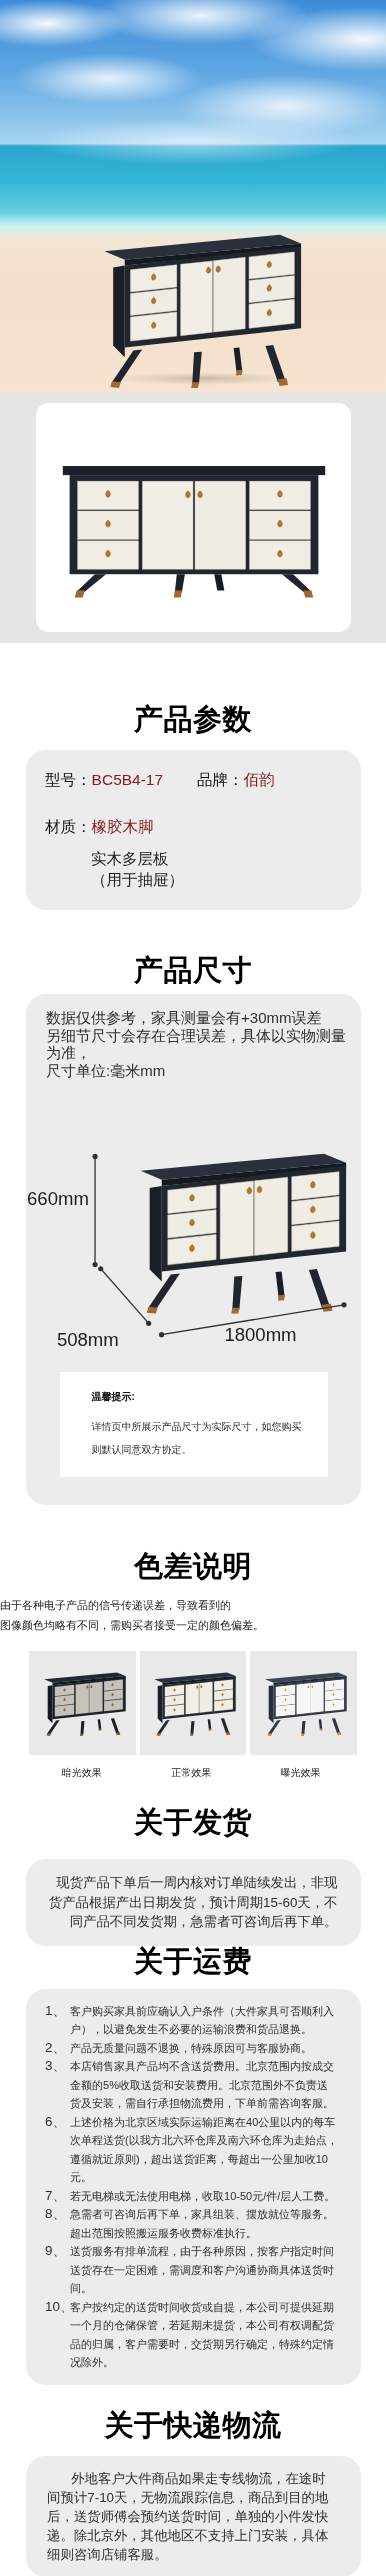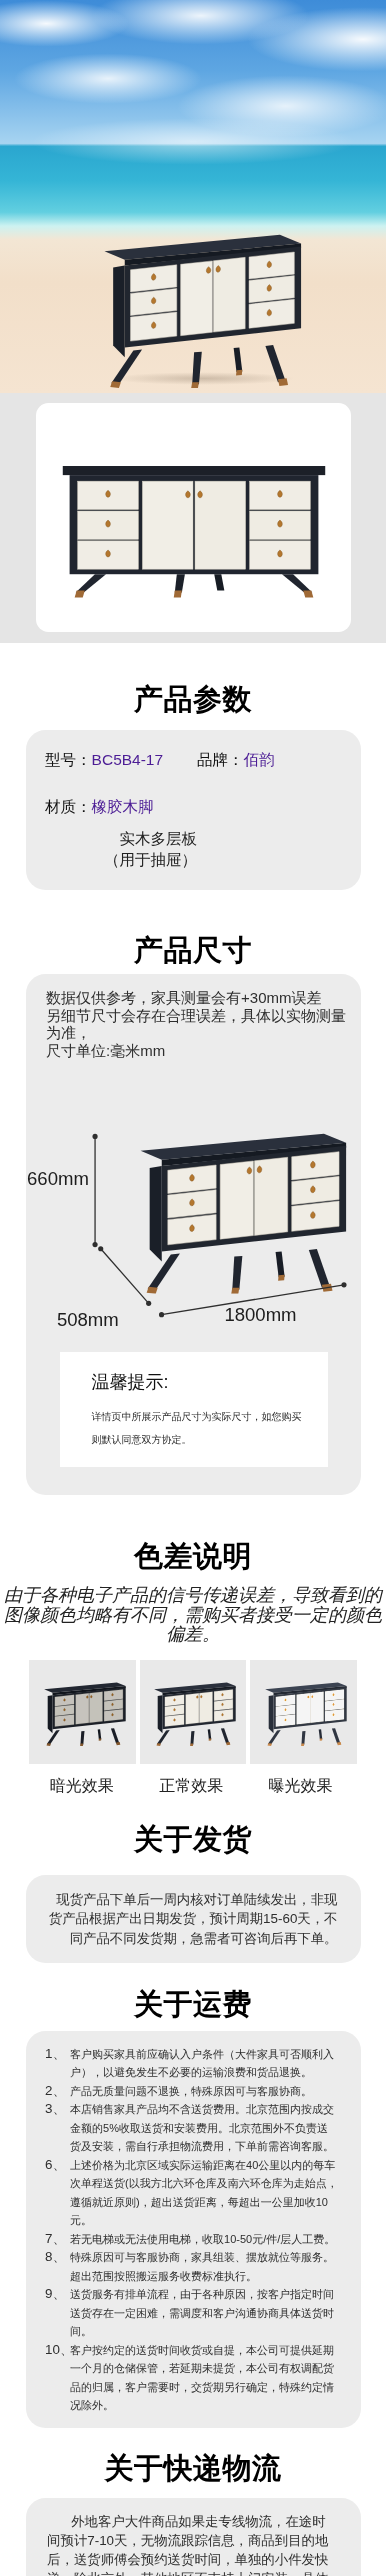--- a/index.html
+++ b/index.html
@@ -29,54 +29,54 @@
   .photo-band { width:386px; height:250px; background:#e5e5e5; }
   .photo-card { position:relative; width:315px; height:229px; margin:0 auto; top:10.3px; background:#fff; border-radius:12.4px; }
   .photo-card svg { position:absolute; left:26px; top:62px; width:264px; height:134px; }
 
   
   .sec-title { text-align:center; font-size:29px; font-weight:bold; color:#000; letter-spacing:0.5px; line-height:1.1; }
   .card { width:335px; margin:0 auto; background:#ececec; border-radius:19.6px; }
   .body-text { font-size:13.4px; color:#2e2e2e; line-height:19.6px; }
 
   
-  .t-params { margin-top:41px; margin-bottom:14.4px; }
+  .t-params { margin-top:61px; margin-bottom:14.4px; }
   .params-card { padding:19.6px 20.6px 18.5px 19.6px; }
   .params-grid { display:grid; grid-template-columns:152px 1fr; row-gap:26px; font-size:15.5px; }
   .fld .lbl { font-weight:normal; color:#111; }
-  .fld .val { color:#4c1d95; }
-  .fld .val2 { margin-top:11.3px; padding-left:46px; color:#222;text-align:right; }
+  .fld .val { color:#7f1d1d; }
+  .fld .val2 { margin-top:11.3px; padding-left:46px; color:#222; }
 
   
   .t-size { margin-top:45px; margin-bottom:7.2px; }
   .size-card { padding:15.5px 0 28px 0; }
   .size-notes { padding-left:20.6px; font-size:15px; line-height:17.5px; color:#2e2e2e; }
   .size-notes div { margin-bottom:0; }
   .size-diagram { display:block; width:335px; height:289px; margin-top:4.1px; }
   .tips-box { width:268px; margin-left:34px; margin-top:0px; background:#fff; padding:17.5px 20.6px 15.5px 32px; }
-  .tips-title { font-size:18px; font-weight:normal; color:#111; margin-bottom:11.3px; }
+  .tips-title { font-size:10px; font-weight:bold; color:#111; margin-bottom:11.3px; }
   .tips-body { font-size:10px; line-height:23px; color:#2e2e2e; }
 
   
   .t-color { margin-top:46px; margin-bottom:13.4px; }
-  .color-desc { text-align:center; font-size:18px; line-height:19.6px; color:#222;font-style:italic; }
+  .color-desc { font-size:11px; line-height:19.6px; color:#222; }
   .swatch-row { width:328px; margin:15.5px auto 0 auto; display:flex; gap:3.6px; }
   .swatch { width:107px; height:104px; background:#e9e9e9; position:relative; }
   .swatch svg { position:absolute; left:8.8px; top:19.6px; width:89px; height:66px; }
   .sw-dark svg { filter:brightness(.82); }
   .sw-bright svg { filter:brightness(1.3) contrast(.92); }
   .swatch-labels { width:328px; margin:11.3px auto 0 auto; display:flex; }
-  .swatch-labels span { width:107px; text-align:center; font-size:16px; color:#222; margin-right:3.6px; }
+  .swatch-labels span { width:107px; text-align:center; font-size:10px; color:#222; margin-right:3.6px; }
 
   
   .t-ship { margin-top:27px; margin-bottom:13.4px; }
   .ship-card { padding:14.4px 23px; text-align:right;margin-top:20px; }
 
   
-  .t-freight { margin-top:26px; margin-bottom:10.3px; }
+  .t-freight { margin-bottom:10.3px; }
   .freight-card { padding:13.4px 21.6px 13.4px 19.6px; }
   .f-item { display:flex; }
   .f-no { width:25px; flex:none; font-size:13.4px; line-height:18.5px; color:#2e2e2e; }
   .f-tx { flex:1; font-size:11px; line-height:18.5px; color:#2e2e2e; }
 
   
   .t-logi { margin-top:25px; margin-bottom:13.4px; }
   .logi-card { padding:13.4px 21.6px; }
   .logi-card p { font-size:13.4px; line-height:19px; text-indent:1.8em; color:#2e2e2e; }
 </style>
@@ -283,21 +283,21 @@
     <div class="f-item">
         <span class="f-no">6、</span>
         <span class="f-tx">上述价格为北京区域实际运输距离在40公里以内的每车次单程送货(以我方北六环仓库及南六环仓库为走始点，遵循就近原则)，超出送货距离，每超出一公里加收10元。</span>
       </div>
     <div class="f-item">
         <span class="f-no">7、</span>
         <span class="f-tx">若无电梯或无法使用电梯，收取10-50元/件/层人工费。</span>
       </div>
     <div class="f-item">
         <span class="f-no">8、</span>
-        <span class="f-tx">特殊原因可与客服协商，家具组装、摆放就位等服务。超出范围按照搬运服务收费标准执行。</span>
+        <span class="f-tx">急需者可咨询后再下单，家具组装、摆放就位等服务。超出范围按照搬运服务收费标准执行。</span>
       </div>
     <div class="f-item">
         <span class="f-no">9、</span>
         <span class="f-tx">送货服务有排单流程，由于各种原因，按客户指定时间送货存在一定困难，需调度和客户沟通协商具体送货时间。</span>
       </div>
     <div class="f-item">
         <span class="f-no">10、</span>
         <span class="f-tx">客户按约定的送货时间收货或自提，本公司可提供延期一个月的仓储保管，若延期未提货，本公司有权调配货品的归属，客户需要时，交货期另行确定，特殊约定情况除外。</span>
       </div>
   </div>

